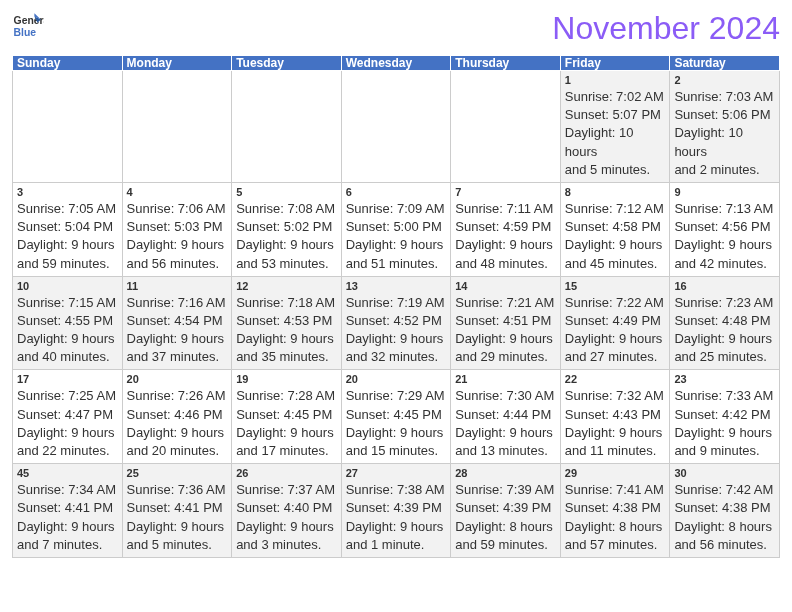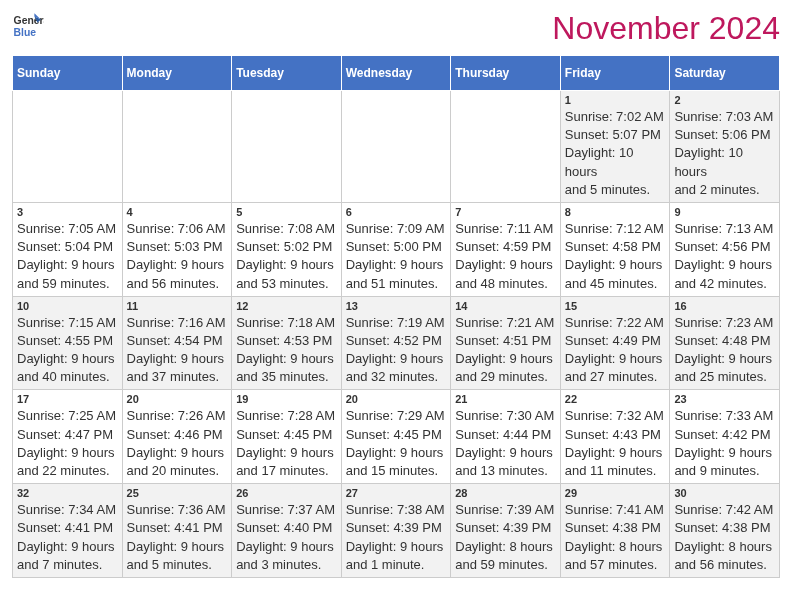--- a/index.html
+++ b/index.html
@@ -27,40 +27,40 @@
     }
     .logo-icon {
       width: 32px;
       height: 32px;
     }
     .title-block {
       text-align: right;
     }
     .month-title {
       font-size: 32px;
-      color: #be185d;
+      color: #8b5cf6;
       font-weight: normal;
     }
     .location {
       font-size: 14px;
       color: #555;
     }
     table {
       width: 100%;
       border-collapse: collapse;
       table-layout: fixed;
     }
     thead tr {
       background-color: #4472c4;
     }
     thead th {
       color: #fff;
       font-size: 12px;
       font-weight: bold;
-      padding: 10px 4px;
+      padding: 0 4px;
       text-align: left;
       border: 1px solid #fff;
     }
     tbody td {
       border: 1px solid #ccc;
       vertical-align: top;
       padding: 3px 4px;
       font-size: 10px;
       color: #333;
       height: 82px;
@@ -283,21 +283,21 @@
           <td>
             <span class="day-num">23</span>
             <div class="cell-text" style="white-space: pre-line;">Sunrise: 7:33 AM
 Sunset: 4:42 PM
 Daylight: 9 hours
 and 9 minutes.</div>
           </td>
         </tr>
         <tr>
           <td>
-            <span class="day-num">32</span>
+            <span class="day-num">45</span>
             <div class="cell-text" style="white-space: pre-line;">Sunrise: 7:34 AM
 Sunset: 4:41 PM
 Daylight: 9 hours
 and 7 minutes.</div>
           </td>
           <td>
             <span class="day-num">25</span>
             <div class="cell-text" style="white-space: pre-line;">Sunrise: 7:36 AM
 Sunset: 4:41 PM
 Daylight: 9 hours

